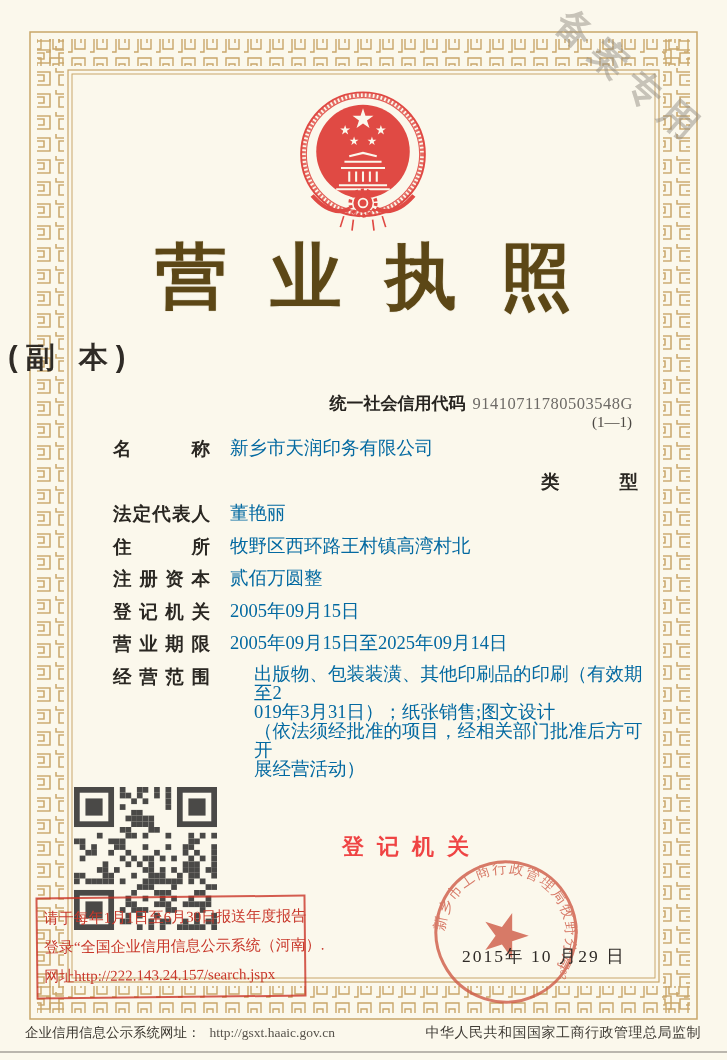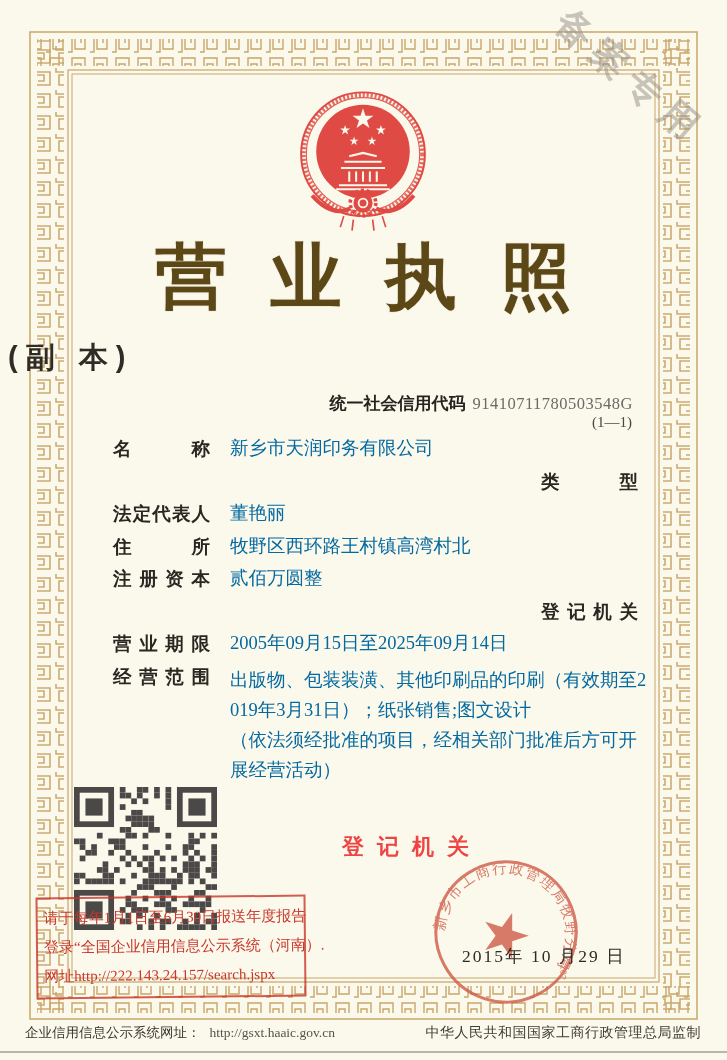--- a/index.html
+++ b/index.html
@@ -39,21 +39,21 @@
   .row{display:flex;align-items:flex-start;margin-bottom:9.5px;justify-content:flex-end;}
   .flabel{
     flex:0 0 97px;margin-right:20px;
     font-size:18.5px;font-weight:bold;color:#2a2722;line-height:23px;
     text-align:justify;text-align-last:justify;
   }
   .fvalue{
     font-family:"Liberation Serif",serif;font-size:18.5px;color:#0369a1;
     line-height:23px;width:428px;
   }
-  .fvalue.multiline{white-space:pre-line;line-height:30px;}
+  .fvalue.multiline{white-space:pre-line;line-height:19px;margin-left:24px;}
   
   .qr{left:74px;top:787px;width:143px;height:143px;}
   
   .stamp-box{
     left:36px;top:896px;width:254px;
     border:2.5px solid rgba(201,48,35,.78);
     transform:rotate(-.6deg);
     padding:5px 6px 6px;color:#c8372a;
     font-family:"Liberation Serif",serif;font-size:15px;line-height:1.93;
     white-space:nowrap;
@@ -150,20 +150,21 @@
     <div class="row">
       <span class="flabel">住所</span>
       <span class="fvalue">牧野区西环路王村镇高湾村北</span>
     </div>
     <div class="row">
       <span class="flabel">注册资本</span>
       <span class="fvalue">贰佰万圆整</span>
     </div>
     <div class="row">
       <span class="flabel">登记机关</span>
+      <span class="fvalue">2005年09月15日</span>
     </div>
     <div class="row">
       <span class="flabel">营业期限</span>
       <span class="fvalue">2005年09月15日至2025年09月14日</span>
     </div>
     <div class="row">
       <span class="flabel">经营范围</span>
       <span class="fvalue multiline">出版物、包装装潢、其他印刷品的印刷（有效期至2
 019年3月31日）；纸张销售;图文设计
 （依法须经批准的项目，经相关部门批准后方可开

